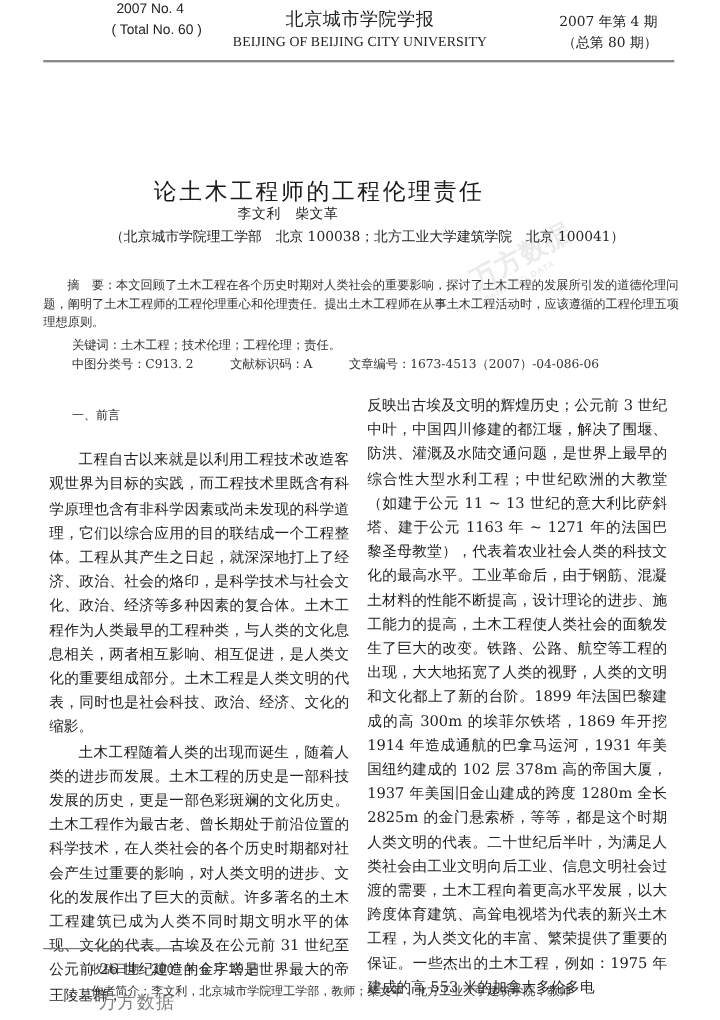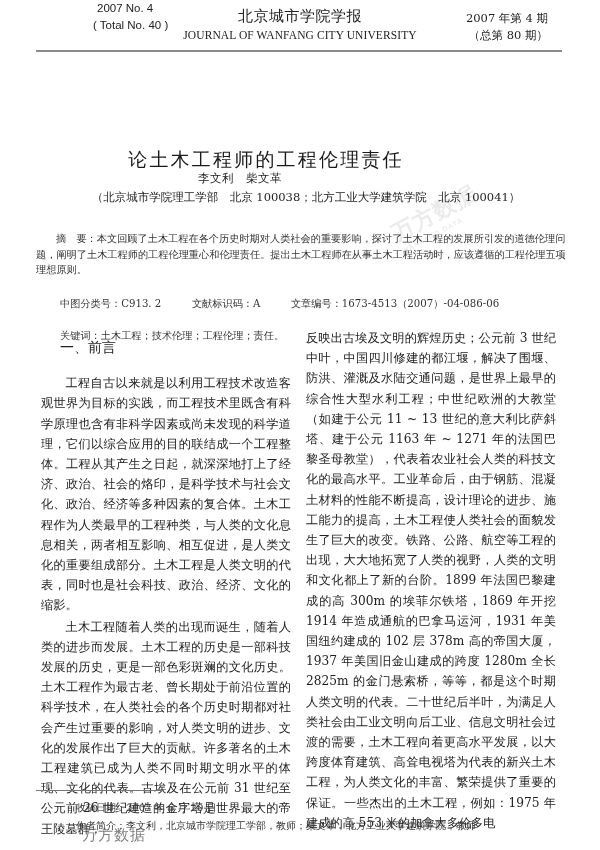--- a/index.html
+++ b/index.html
@@ -14,48 +14,48 @@
   .hdr-center .en { font-family: "Liberation Serif", serif; font-size: 11.5px; letter-spacing: 0.1px; line-height: 17px; color: #222; }
   .hdr-right { position: absolute; right: 52px; top: 10px; font-size: 11.5px; line-height: 17px; text-align: right; color: #222; }
   .hdr-rule { position: absolute; left: 36px; right: 38px; top: 50px; height: 1.5px; background: #8a8a8a; }
 
   .title { position: absolute; left: 0; width: 532px; top: 147px; text-align: center; font-size: 19px; letter-spacing: 2.2px; color: #1a1a1a; }
   .authors { position: absolute; left: 0; width: 480px; top: 171px; text-align: center; font-size: 11.5px; letter-spacing: 0.5px; }
   .affil { position: absolute; left: 0; width: 612px; top: 190px; text-align: center; font-size: 11.5px; color: #222; white-space: pre; }
 
   .abstract { position: absolute; left: 36px; width: 530px; top: 231px; font-size: 10.2px; line-height: 15.5px; color: #333; text-indent: 20px; }
   .meta { position: absolute; left: 60px; width: 520px; font-size: 10.2px; color: #333; white-space: pre; }
-  .kw { top: 281px; margin-top: 48px; }
+  .kw { top: 281px; }
   .cls { top: 297px; }
 
   .col { position: absolute; width: 252px; font-size: 12.2px; line-height: 20.2px; color: #222; text-align: justify; }
   .col-left { left: 40px; top: 337px; }
   .col-right { left: 305px; top: 327px; }
-  .section-h { margin: 0 0 16px 20px; font-size: 14px; }
+  .section-h { margin: 0 0 16px 20px; font-size: 10px; }
   .para { text-indent: 24.4px; margin: 1px; }
   .para.noindent { text-indent: 0; }
 
   .foot-rule { position: absolute; left: 36px; width: 128px; top: 790px; height: 1px; background: #777; }
   .foot { position: absolute; left: 76px; font-size: 10px; color: #333; white-space: pre; }
   .foot1 { top: 801px; }
   .foot2 { top: 819px; }
   .wm-bottom { position: absolute; left: 82px; top: 826px; font-size: 15px; color: #555; opacity: 0.75; letter-spacing: 1px; }
   .wm-diag { position: absolute; left: 390px; top: 198px; transform: rotate(-28deg); font-family: "Liberation Sans", sans-serif; font-size: 22px; font-weight: bold; color: #dcdcdc; opacity: 0.55; letter-spacing: 1px; }
   .wm-diag small { font-size: 7px; display: block; letter-spacing: 1px; }
 </style>
 </head>
 <body>
 
 <div class="hdr-left">
   <div>2007 No. 4</div>
-  <div>( Total No. 40 )</div>
+  <div>( Total No. 60 )</div>
 </div>
 <div class="hdr-center">
   <div class="cn">北京城市学院学报</div>
-  <div class="en">JOURNAL OF WANFANG CITY UNIVERSITY</div>
+  <div class="en">BEIJING OF BEIJING CITY UNIVERSITY</div>
 </div>
 <div class="hdr-right">
   <div>2007 年第 4 期</div>
   <div>（总第 80 期）</div>
 </div>
 <div class="hdr-rule"></div>
 
 <div class="wm-diag">
   <span>万方数据</span>
   <small>WANFANG DATA</small>

